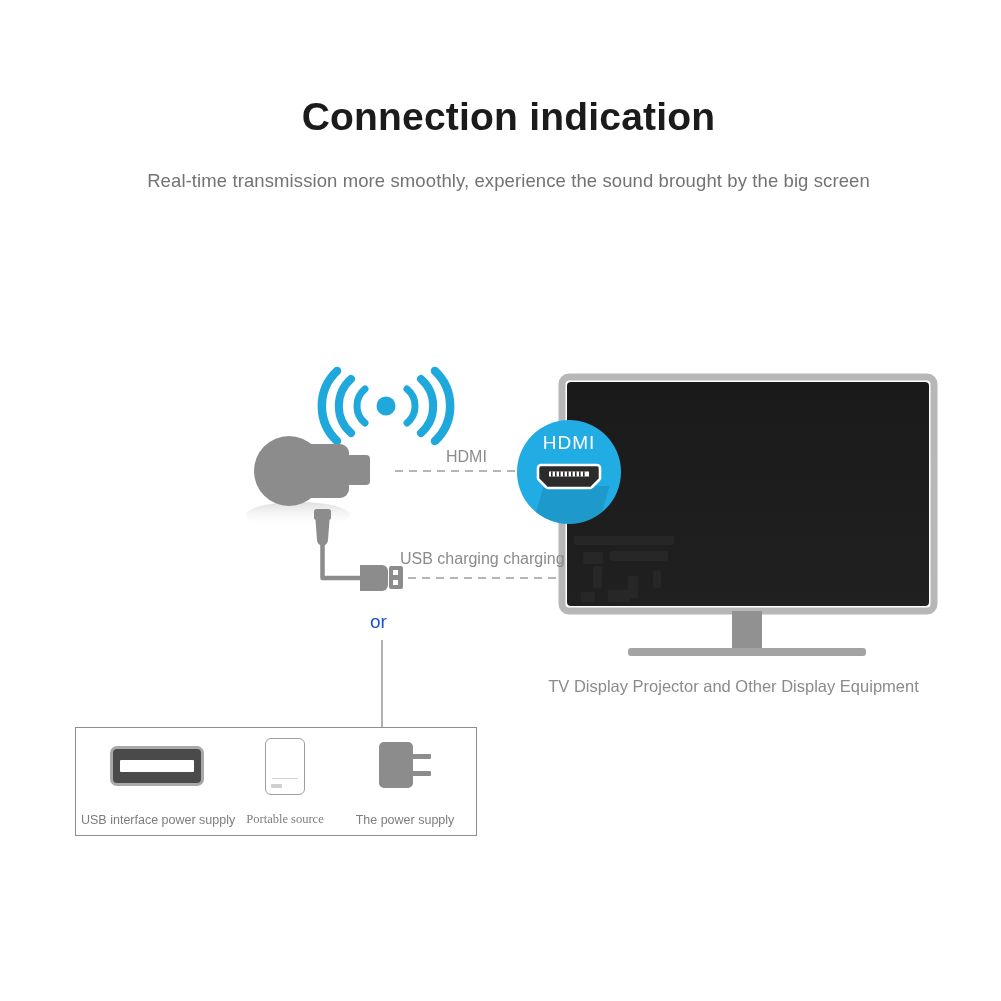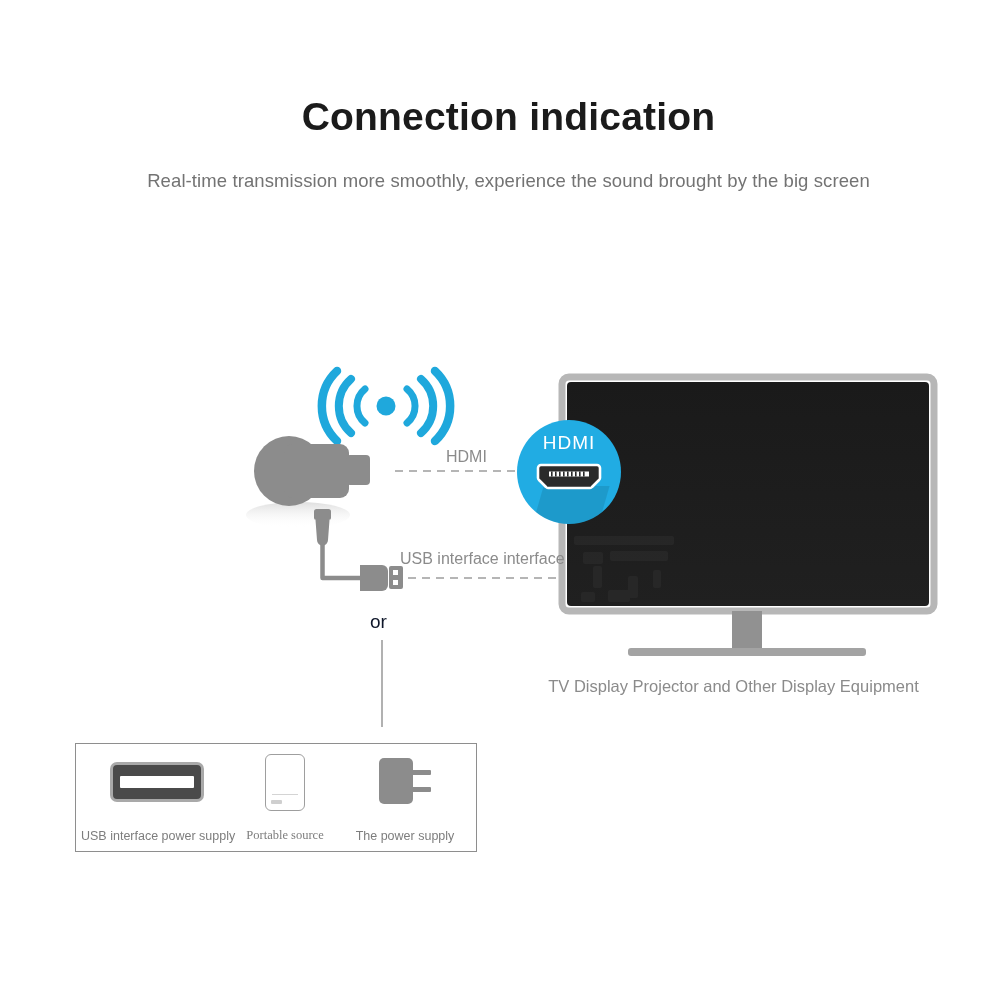--- a/index.html
+++ b/index.html
@@ -53,36 +53,35 @@
 
   
   .lbl {
     position: absolute;
     color: #8b8b8b;
     font-size: 16px;
     white-space: nowrap;
   }
   #hdmi-line-label { left: 438px; top: 448px; }
   #usb-line-label  { left: 392px; top: 550px; }
-  #or-label        { left: 362px; top: 611px; font-size: 19px; color: #0f172a;}
+  #or-label        { left: 362px; top: 611px; font-size: 19px; color: #1d4ed8;}
   #tv-caption {
     left: 0; top: 677px; width: 1001px;
     text-align: center; font-size: 16.5px; color: #8b8b8b;
     padding-left: 450px; box-sizing: border-box;
   }
 
   
   #power-options-box {
     position: absolute;
     left: 67px; top: 727px;
     width: 402px; height: 109px;
     border: 1px solid #8e8e8e;
     background: #ffffff;
     box-sizing: border-box;
-    margin-top: 16px;
   }
   .opt {
     position: absolute;
     top: 0; height: 109px;
   }
   .opt-label {
     position: absolute;
     bottom: 10px;
     width: 100%;
     text-align: center;
@@ -299,21 +298,21 @@
         <rect x="35" y="9.5" width="1.6" height="5"></rect>
         <rect x="39" y="9.5" width="1.6" height="5"></rect>
         <rect x="43" y="9.5" width="1.6" height="5"></rect>
         <rect x="47" y="9.5" width="1.6" height="5"></rect>
       </g>
     </svg>
   </div>
 
   <div class="lbl" id="hdmi-line-label">HDMI</div>
 
-  <div class="lbl" id="usb-line-label">USB interface interface</div>
+  <div class="lbl" id="usb-line-label">USB charging charging</div>
 
   <div class="lbl" id="or-label">or</div>
 
   <div class="lbl" id="tv-caption">TV Display Projector and Other Display Equipment</div>
 
   <div id="power-options-box">
 
     <div class="opt" id="opt-usb">
       <div class="opt-icon" id="usb-port-icon"></div>
       <div class="opt-label">USB interface power supply</div>

